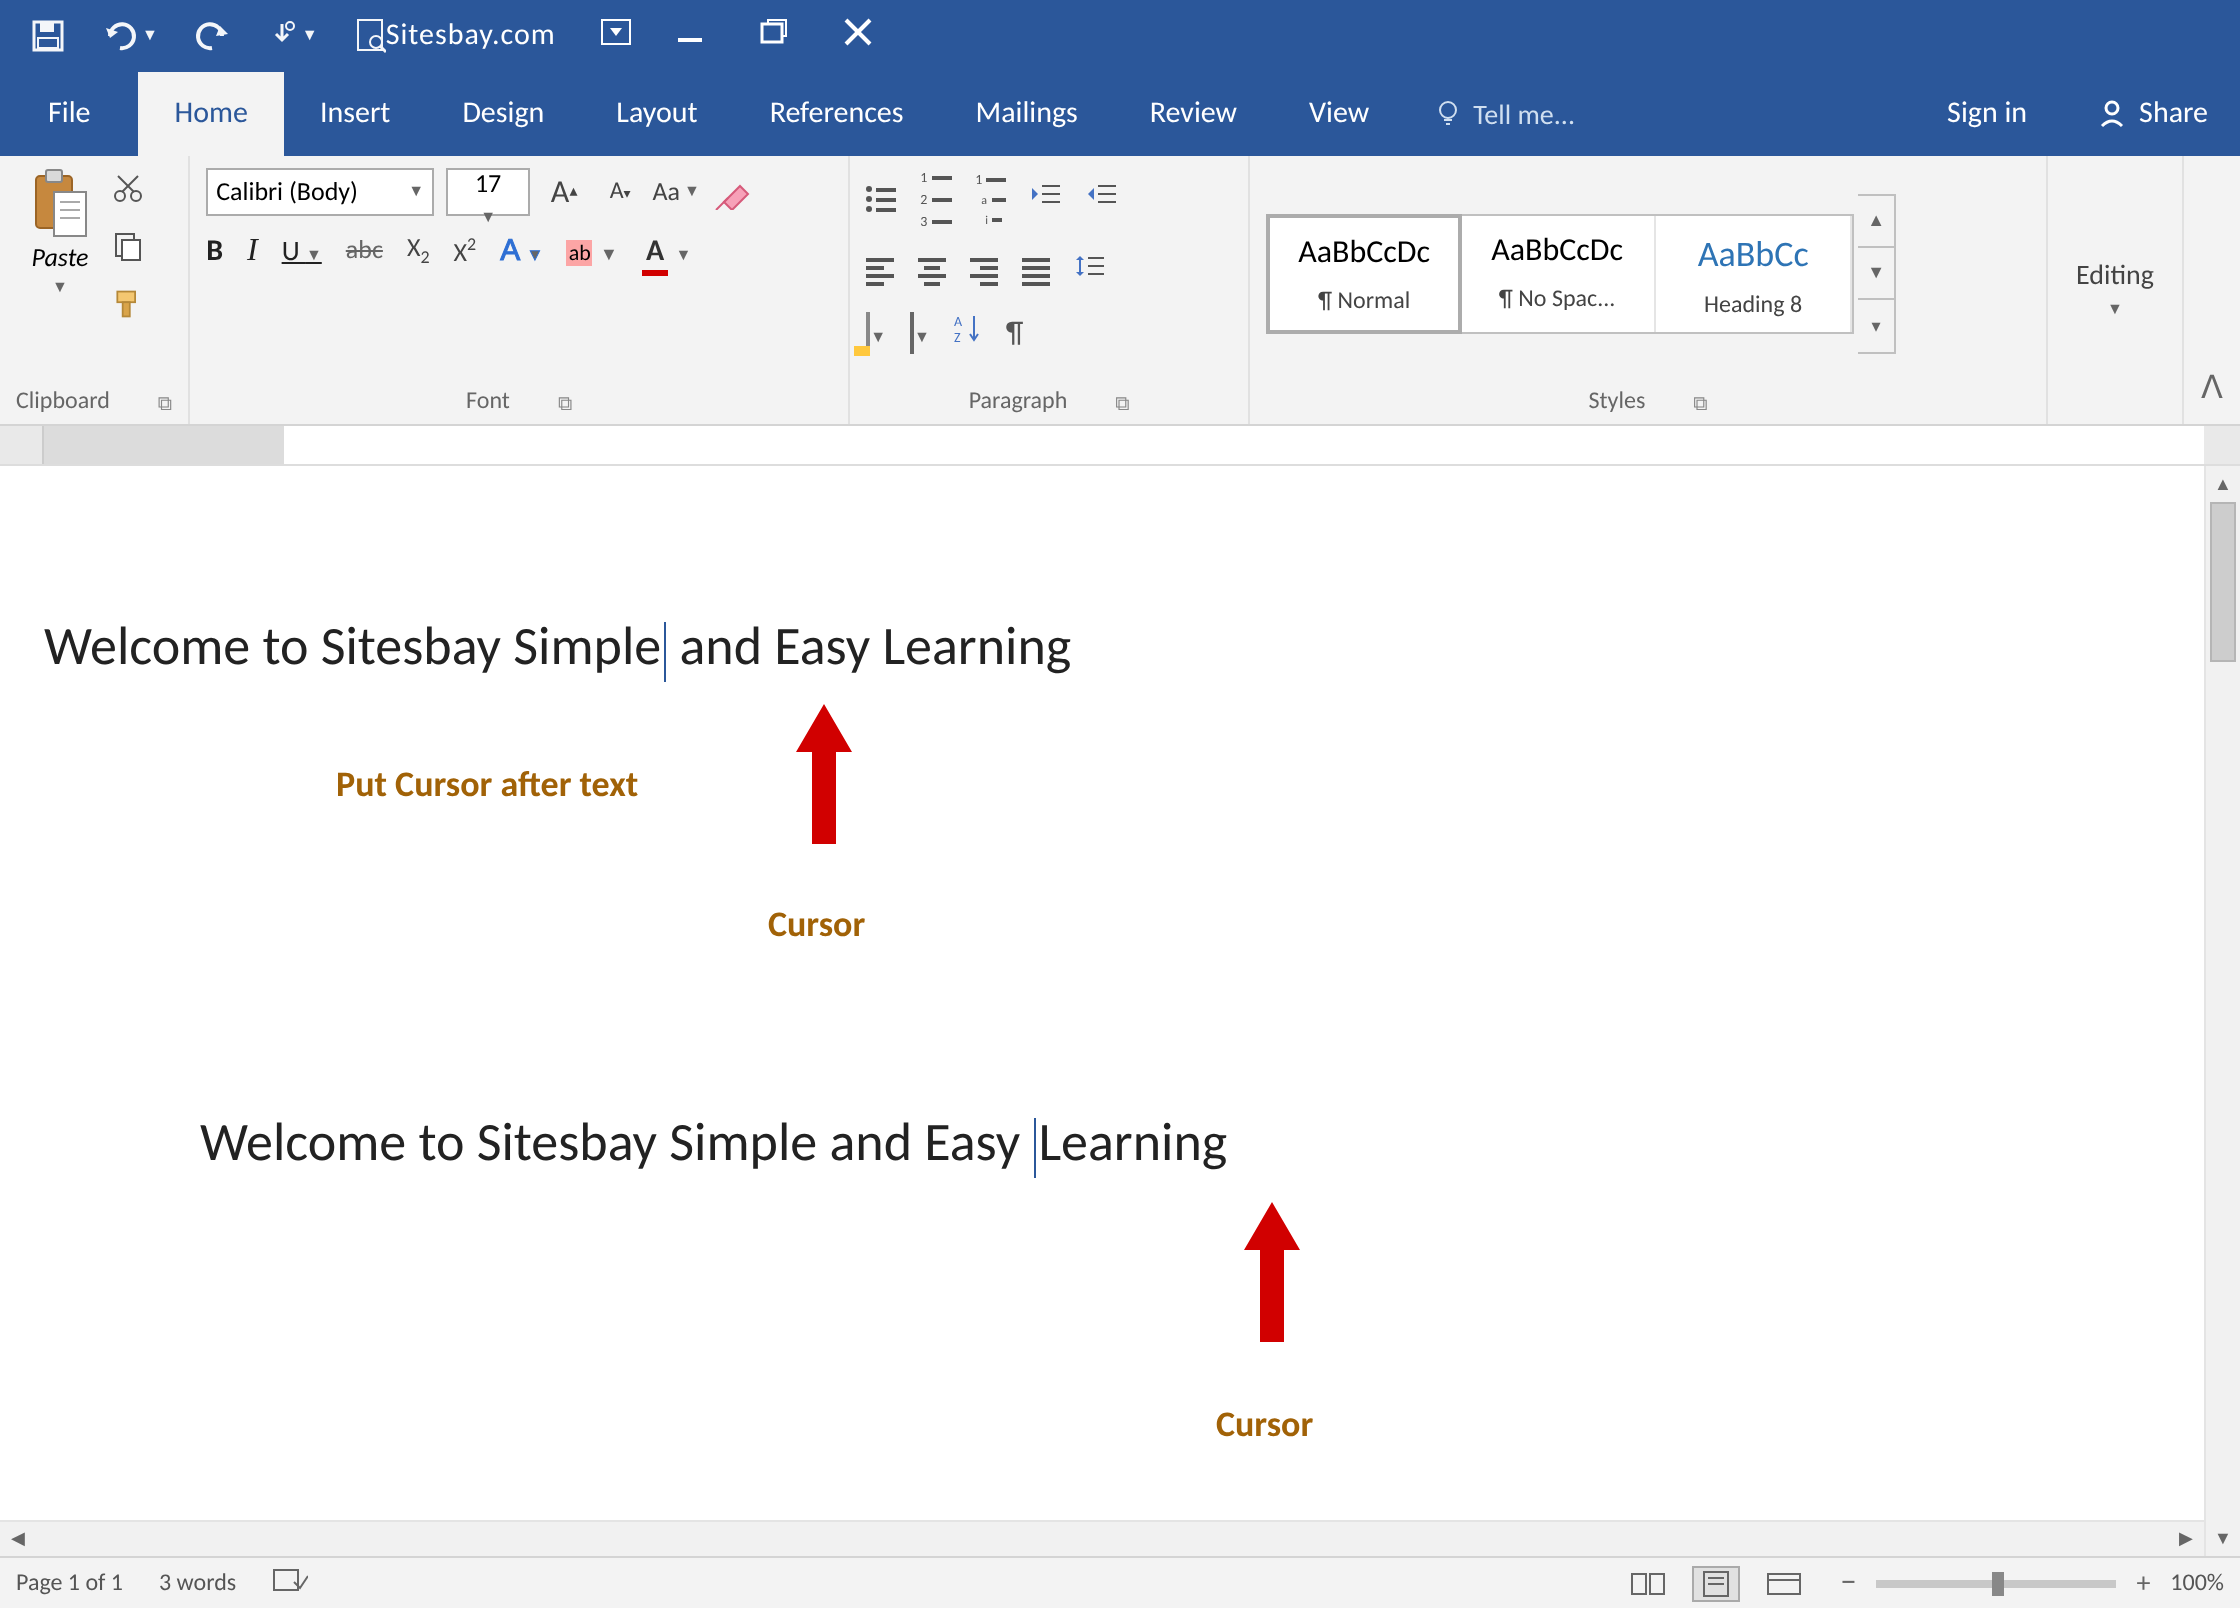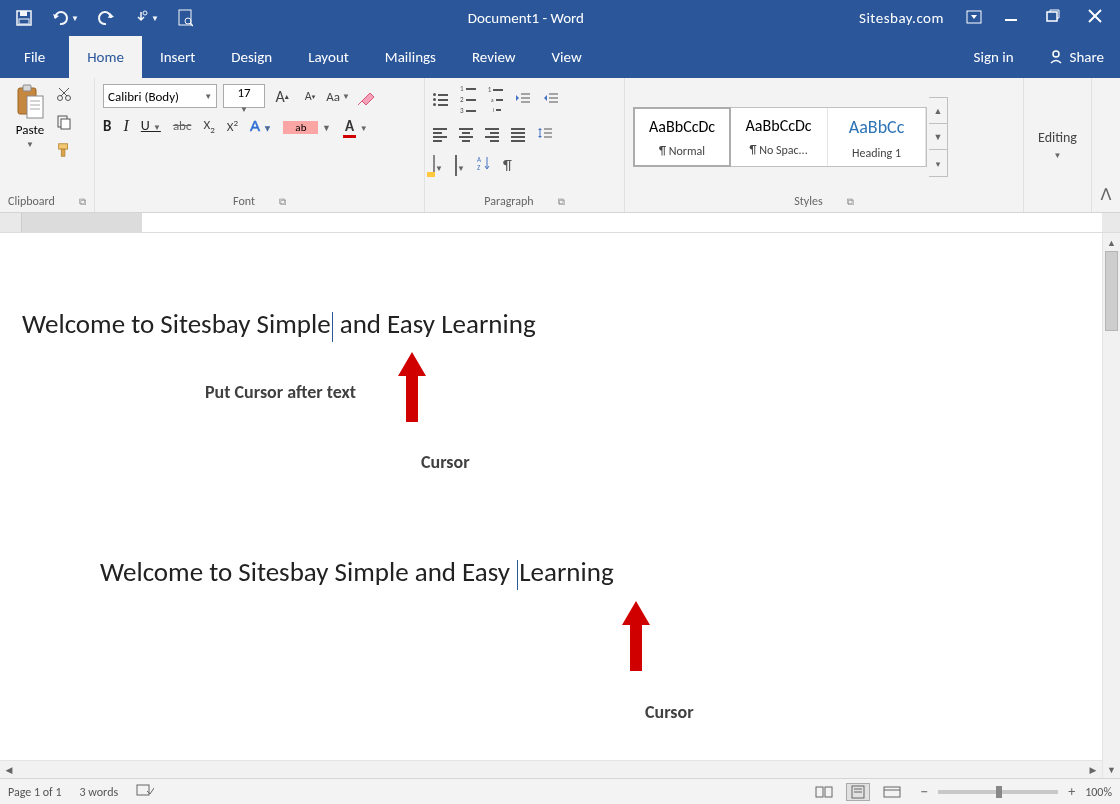--- a/index.html
+++ b/index.html
@@ -32,38 +32,38 @@
 .ribbon { background: #f3f3f3; border-bottom: 1px solid #d4d4d4; display: flex; height: 135px; }
 .ribbon-group { display: flex; flex-direction: column; border-right: 1px solid #e1e1e1; padding: 6px 8px 0; }
 .rg-body { flex: 1; }
 .rg-label { text-align: center; font-size: 12px; color: #666; padding: 4px 0; display: flex; align-items: center; justify-content: center; gap: 24px; }
 .dlg-launch { font-size: 10px; color: #888; }
 
 
 .clip-body { display: flex; gap: 4px; }
 .paste-btn { display: flex; flex-direction: column; align-items: center; gap: 2px; min-width: 44px; }
 .paste-icon { width: 32px; height: 36px; }
-.paste-label { font-size: 13px; }
+.paste-label { font-size: 13px; font-style: italic; }
 .clip-side { display: flex; flex-direction: column; gap: 8px; padding-top: 2px; }
 .small-icon { width: 16px; height: 16px; }
 
 
 .font-body { display: flex; flex-direction: column; gap: 8px; }
 .font-row1 { display: flex; align-items: center; gap: 6px; }
 .font-combo { border: 1px solid #ababab; background: #fff; height: 24px; padding: 0 4px; display: flex; align-items: center; gap: 4px; font-size: 13px; min-width: 114px; justify-content: space-between; }
 .font-size-combo { min-width: 42px; flex-direction: column; }
 .btn-ico { width: 22px; height: 22px; display: flex; align-items: center; justify-content: center; font-size: 13px; color: #444; }
 .font-row2 { display: flex; align-items: center; gap: 12px; }
 .bold { font-weight: bold; color: #222; font-size: 15px; }
 .italic { font-style: italic; font-family: 'Times New Roman', serif; font-size: 16px; color: #222; }
 .under { text-decoration: underline; color: #222; font-size: 14px; }
 .strike { text-decoration: line-through; color: #666; font-size: 13px; }
 .subsc { font-size: 13px; color: #444; text-align: right; }
 .txteff { font-family: Arial; font-size: 15px; color: #2e6fd4; -webkit-text-stroke: 0.5px #2e6fd4; }
-.hlite { background: #fca5a5; padding: 0 12px; font-size: 11px; }
+.hlite { background: #fca5a5; padding: 0 1px; font-size: 11px; }
 .fcolor { font-weight: bold; font-size: 15px; border-bottom: 3px solid #d10000; color: #333; padding: 0 2px; }
 .eraser-svg { width: 20px; height: 18px; }
 
 
 .para-body { display: flex; flex-direction: column; gap: 10px; }
 .para-row { display: flex; align-items: center; gap: 12px; }
 .list-ico { display: flex; flex-direction: column; gap: 2px; }
 .list-line { display: flex; align-items: center; gap: 2px; }
 .dot3 { width: 3px; height: 3px; background: #555; border-radius: 50%; }
 .ln3 { width: 10px; height: 2px; background: #555; }
@@ -104,21 +104,21 @@
 .vscroll-track { flex: 1; position: relative; }
 .vscroll-thumb { position: absolute; top: 0; left: 2px; right: 2px; height: 80px; background: #cdcdcd; border: 1px solid #b5b5b5; }
 .doc-hscroll { position: absolute; left: 0; right: 18px; bottom: 0; height: 18px; background: #f1f1f1; border-top: 1px solid #e4e4e4; display: flex; }
 .hscroll-btn { width: 18px; display: flex; align-items: center; justify-content: center; font-size: 9px; color: #666; }
 .hscroll-track { flex: 1; }
 .page { position: absolute; left: 0; right: 18px; top: 0; bottom: 18px; background: #fff; }
 
 
 .doc-text { font-family: Calibri, sans-serif; font-size: 27px; color: #222; position: absolute; white-space: nowrap; }
 .cursor-mark { display: inline-block; width: 1px; height: 30px; background: #2b579a; vertical-align: middle; margin: 0 1px; }
-.anno-blue { color: #404040; font-weight: bold; font-size: 18px; position: absolute; font-family: Calibri, sans-serif; margin-left: 37px; }
+.anno-blue { color: #a16207; font-weight: bold; font-size: 18px; position: absolute; font-family: Calibri, sans-serif; }
 .anno-red { color: #d00000; font-weight: bold; font-size: 18px; position: absolute; text-align: center; line-height: 1.4; font-family: Calibri, sans-serif; }
 .arrow-up { position: absolute; width: 28px; height: 70px; }
 .arrow-svg { width: 100%; height: 100%; }
 
 
 .statusbar { position: absolute; left: 0; right: 0; bottom: 0; height: 26px; background: #f3f3f3; border-top: 1px solid #d4d4d4; display: flex; align-items: center; font-size: 12px; color: #555; padding: 0 8px; }
 .sb-left { display: flex; align-items: center; gap: 18px; }
 .sb-spacer { flex: 1; }
 .sb-views { display: flex; align-items: center; gap: 10px; }
 .view-btn { width: 24px; height: 18px; display: flex; align-items: center; justify-content: center; border: 1px solid transparent; }
@@ -160,21 +160,20 @@
       <span class="caret-down">▼</span>
     </span>
     <span class="qa-btn">
       <svg width="16" height="18" viewBox="0 0 16 18">
           <rect x="2" y="1" width="12" height="15" fill="none" stroke="#fff"></rect>
           <circle cx="11" cy="12" r="3" fill="none" stroke="#fff"></circle>
           <line x1="13" y1="14" x2="16" y2="17" stroke="#fff" stroke-width="1.5"></line>
         </svg>
     </span>
   </div>
-  <div class="title-center">Document1 - Word</div>
   <div class="title-right">
     <span class="site-label">Sitesbay.com</span>
     <span class="win-btn">
       <svg width="16" height="14" viewBox="0 0 16 14">
           <rect x="1" y="1" width="14" height="12" fill="none" stroke="#fff"></rect>
           <path d="M8 9 L5 5 L11 5 Z" fill="#fff"></path>
         </svg>
     </span>
     <div class="win-btns">
       <span class="win-btn"><svg width="14" height="14">
@@ -191,23 +190,32 @@
     </div>
   </div>
 </div>
 
 <div class="ribbon-tabs">
   <div class="rt-file">File</div>
   <div class="rt-tab active">Home</div>
   <div class="rt-tab">Insert</div>
   <div class="rt-tab">Design</div>
   <div class="rt-tab">Layout</div>
+  <div class="rt-tab">References</div>
   <div class="rt-tab">Mailings</div>
   <div class="rt-tab">Review</div>
   <div class="rt-tab">View</div>
+  <div class="rt-tell">
+    <svg width="14" height="14" viewBox="0 0 14 14">
+        <circle cx="7" cy="5" r="4" fill="none" stroke="#d0dff0"></circle>
+        <line x1="5" y1="10" x2="9" y2="10" stroke="#d0dff0"></line>
+        <line x1="6" y1="12" x2="8" y2="12" stroke="#d0dff0"></line>
+      </svg>
+    <span>Tell me...</span>
+  </div>
   <div class="rt-spacer"></div>
   <div class="rt-signin">Sign in</div>
   <div class="rt-share">
     <svg class="rt-share-icon" viewBox="0 0 16 16">
         <circle cx="8" cy="5" r="3" fill="none" stroke="#fff" stroke-width="1.5"></circle>
         <path d="M3 14 Q8 9 13 14" fill="none" stroke="#fff" stroke-width="1.5"></path>
       </svg>
     <span>Share</span>
   </div>
 </div>
@@ -418,21 +426,21 @@
         <div class="style-item selected">
           <div class="style-prev">AaBbCcDc</div>
           <div class="style-name">¶ Normal</div>
         </div>
         <div class="style-item">
           <div class="style-prev">AaBbCcDc</div>
           <div class="style-name">¶ No Spac...</div>
         </div>
         <div class="style-item">
           <div class="style-prev heading">AaBbCc</div>
-          <div class="style-name">Heading 1</div>
+          <div class="style-name">Heading 8</div>
         </div>
       </div>
       <div class="style-nav">
         <div class="style-nav-btn">▲</div>
         <div class="style-nav-btn">▼</div>
         <div class="style-nav-btn" style="border-bottom:none">▾</div>
       </div>
     </div>
     <div class="rg-label">
         <span>Styles</span>

